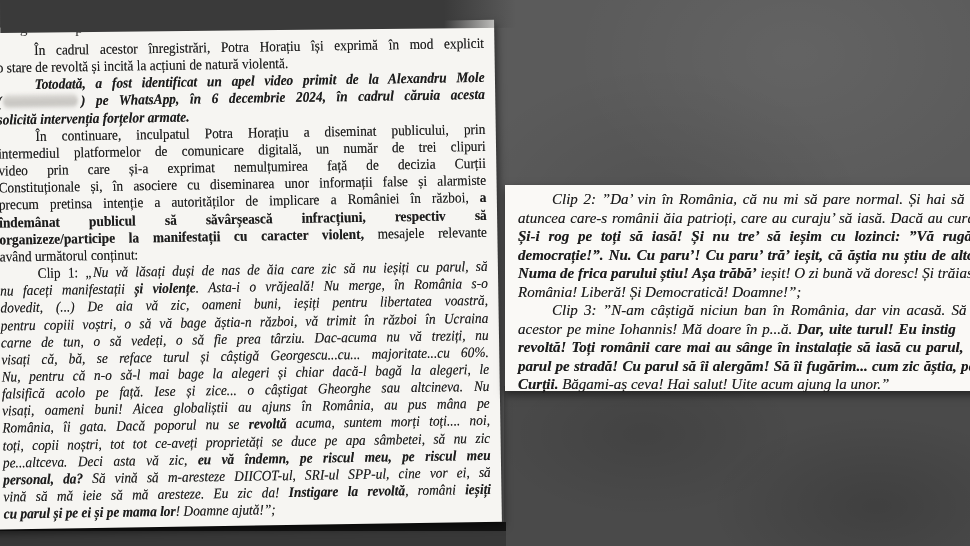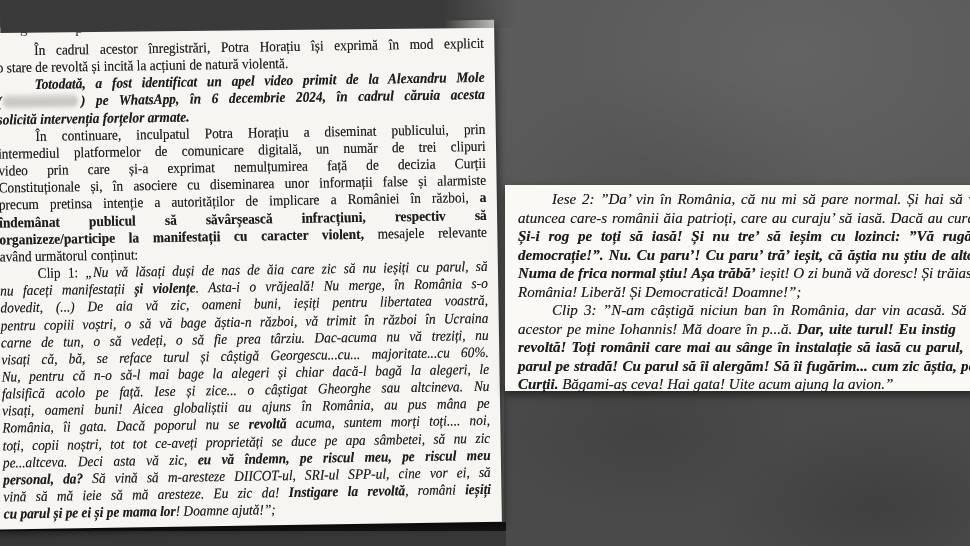--- a/index.html
+++ b/index.html
@@ -103,30 +103,30 @@
         <div class="tline"><span class="i">toți, copii noștri, tot tot ce-aveți proprietăți se duce pe apa sâmbetei, să nu zic</span></div>
         <div class="tline"><span class="i">pe...altceva. Deci asta vă zic, </span><span class="b i">eu vă îndemn, pe riscul meu, pe riscul meu</span></div>
         <div class="tline"><span class="b i">personal, da?</span><span class="i"> Să vină să m-aresteze DIICOT-ul, SRI-ul SPP-ul, cine vor ei, să</span></div>
         <div class="tline"><span class="i">vină să mă ieie să mă aresteze. Eu zic da! </span><span class="b i">Instigare la revoltă</span><span class="i">, români </span><span class="b i">ieșiți</span></div>
         <div class="tline ll"><span class="b i">cu parul și pe ei și pe mama lor</span><span class="i">! Doamne ajută!”;</span></div>
       </div>
   </div>
 
   <div class="page right-page">
     <div class="right-text">
-        <div class="tline ind" style="word-spacing: 2px;"><span class="i">Iese 2: </span><span class="i">”Da’ vin în România, că nu mi să pare normal. Și hai să ved</span></div>
+        <div class="tline ind" style="word-spacing: 2px;"><span class="i">Clip 2: </span><span class="i">”Da’ vin în România, că nu mi să pare normal. Și hai să ved</span></div>
         <div class="tline" style="word-spacing: 1px;"><span class="i">atuncea care-s românii ăia patrioți, care au curaju’ să iasă. Dacă au curaju</span></div>
         <div class="tline" style="word-spacing: 5px;"><span class="b i">Și-i rog pe toți să iasă! Și nu tre’ să ieșim cu lozinci: ”Vă rugă</span></div>
         <div class="tline" style="word-spacing: 1.5px;"><span class="b i">democrație!”. Nu. Cu paru’! Cu paru’ tră’ ieșit, că ăștia nu știu de altcev</span></div>
-        <div class="tline" style="word-spacing: 0px;"><span class="b i">Numa de frica normal știu! Așa trăbă’</span><span class="i"> ieșit! O zi bună vă doresc! Și trăias</span></div>
+        <div class="tline" style="word-spacing: 0px;"><span class="b i">Numa de frica parului știu! Așa trăbă’</span><span class="i"> ieșit! O zi bună vă doresc! Și trăias</span></div>
         <div class="tline" style="word-spacing: 0px;"><span class="i">România! Liberă! Și Democratică! Doamne!”;</span></div>
         <div class="tline ind" style="word-spacing: 2.5px;"><span class="i">Clip 3: </span><span class="i">”N-am câștigă niciun ban în România, dar vin acasă. Să</span></div>
         <div class="tline" style="word-spacing: 1px;"><span class="i">acestor pe mine Iohannis! Mă doare în p...ă. </span><span class="b i">Dar, uite turul! Eu instig</span></div>
         <div class="tline" style="word-spacing: 1.5px;"><span class="b i">revoltă! Toți românii care mai au sânge în instalație să iasă cu parul,</span></div>
         <div class="tline" style="word-spacing: 0.5px;"><span class="b i">parul pe stradă! Cu parul să îi alergăm! Să îi fugărim... cum zic ăștia, pe</span></div>
-        <div class="tline" style="word-spacing: 0px;"><span class="b i">Curții.</span><span class="i"> Băgami-aș ceva! Hai gata! Uite acum ajung la avion.”</span></div>
+        <div class="tline" style="word-spacing: 0px;"><span class="b i">Curții.</span><span class="i"> Băgami-aș ceva! Hai salut! Uite acum ajung la unor.”</span></div>
       </div>
   </div>
 
   <span class="fragment">g p</span>
   <div class="band"></div>
 
 </div>
 
 </body></html>

